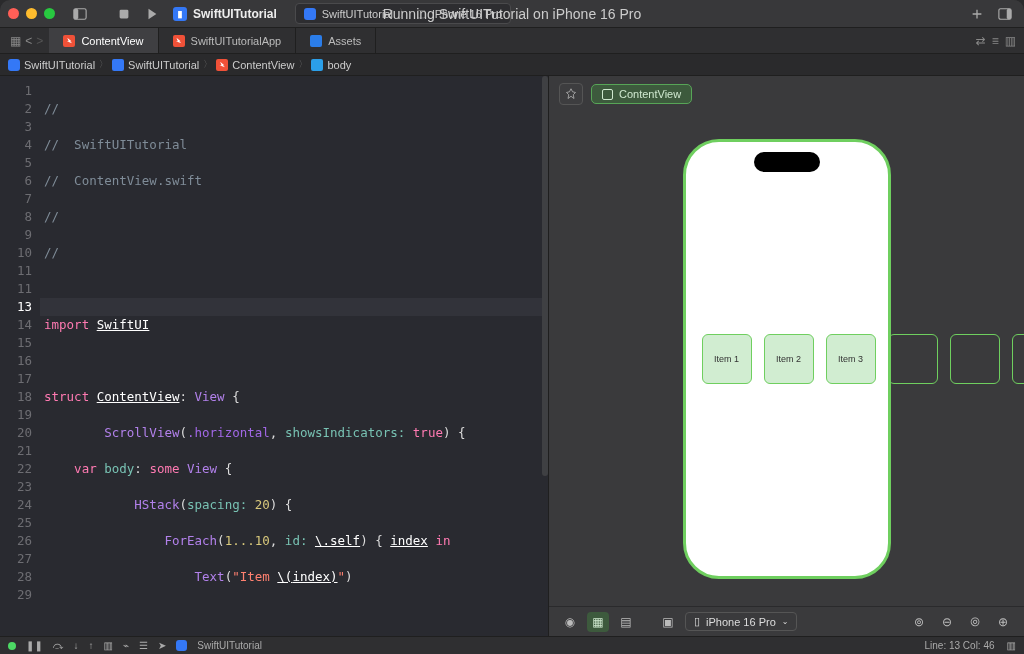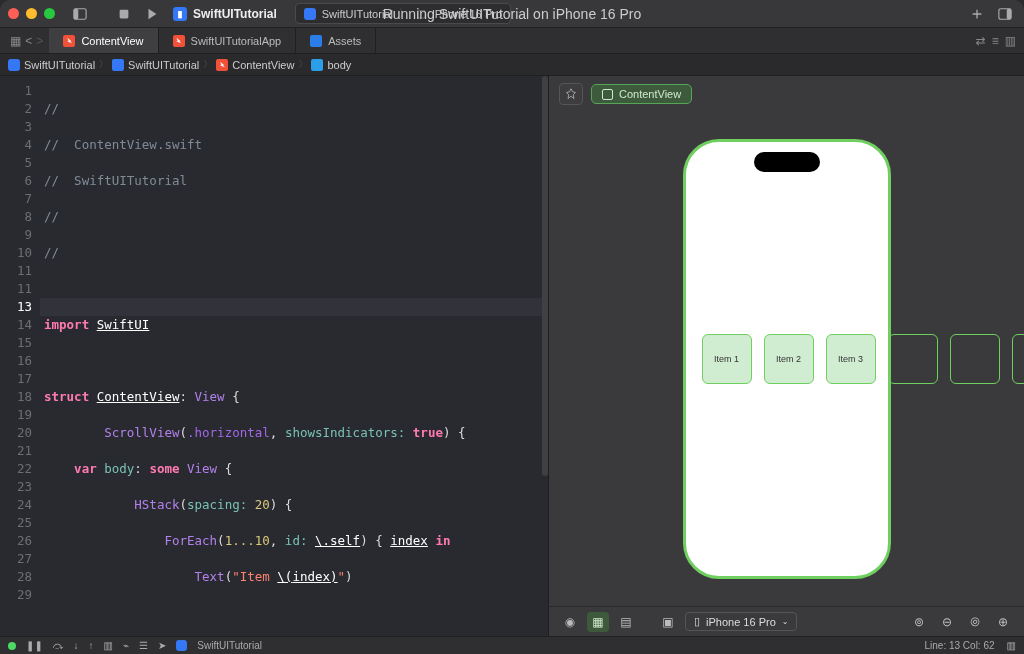--- a/index.html
+++ b/index.html
@@ -60,21 +60,21 @@
   
   .split{display:flex;height:calc(654px - 28px - 26px - 22px - 18px);}
   .editor{flex:0 0 548px;background:#292a30;position:relative;display:flex;overflow:hidden;}
   .gutter{width:40px;background:#292a30;color:#6d6d72;text-align:right;padding:6px 8px 0 0;font-family:"SF Mono",Menlo,monospace;font-size:12.5px;line-height:18px;}
   .gutter div{height:18px;}
   .code{flex:1;padding:6px 0 0 4px;font-family:"SF Mono",Menlo,monospace;font-size:12.5px;line-height:18px;white-space:pre;}
   .code div{height:18px;}
   .hl-line{position:absolute;left:0;right:6px;top:calc(6px + 12*18px);height:18px;background:#32333a;z-index:0;}
   .gutter,.code{position:relative;z-index:1;}
   .tok-comment{color:#7f8c98;}
-  .tok-keyword{color:#ff7ab2;font-weight:bold;}
+  .tok-keyword{color:#ff7ab2;}
   .tok-attr{color:#b281eb;}
   .tok-string{color:#ff8170;}
   .tok-num{color:#d9c97c;}
   .tok-white{color:#fff;text-decoration:underline;}
   .tok-id{color:#78c2b3;}
   .tok-enum{color:#a167e6;}
   .vscroll{position:absolute;right:0;top:0;width:6px;height:400px;background:#555;border-radius:3px;opacity:.5;}
   
   .preview-pane{flex:1;background:#3a3a3c;display:flex;flex-direction:column;border-left:1px solid #1f1f1f;position:relative;overflow:hidden;}
   .preview-top{height:36px;display:flex;align-items:center;gap:8px;padding:0 10px;}
@@ -220,22 +220,22 @@
         <div>23</div>
         <div>24</div>
         <div>25</div>
         <div>26</div>
         <div>27</div>
         <div>28</div>
         <div>29</div>
     </div>
     <div class="code">
 <div><span class="tok-comment">//</span></div>
+<div><span class="tok-comment">//  SwiftUITutorial</span></div>
 <div><span class="tok-comment">//  ContentView.swift</span></div>
-<div><span class="tok-comment">//  SwiftUITutorial</span></div>
 <div><span class="tok-comment">//</span></div>
 <div><span class="tok-comment">//</span></div>
 <div> </div>
 <div><span class="tok-keyword">import</span> <span class="tok-white">SwiftUI</span></div>
 <div> </div>
 <div><span class="tok-keyword">struct</span> <span class="tok-white">ContentView</span>: <span class="tok-attr">View</span> {</div>
 <div>        <span class="tok-attr">ScrollView</span>(<span class="tok-enum">.horizontal</span>, <span class="tok-id">showsIndicators:</span> <span class="tok-keyword">true</span>) {</div>
 <div>    <span class="tok-keyword">var</span> <span class="tok-id">body</span>: <span class="tok-keyword">some</span> <span class="tok-attr">View</span> {</div>
 <div>            <span class="tok-attr">HStack</span>(<span class="tok-id">spacing:</span> <span class="tok-num">20</span>) {</div>
 <div>                <span class="tok-attr">ForEach</span>(<span class="tok-num">1...10</span>, <span class="tok-id">id:</span> <span class="tok-white">\.self</span>) { <span class="tok-white">index</span> <span class="tok-keyword">in</span></div>
@@ -312,16 +312,16 @@
     <span>↓</span>
     <span>↑</span>
     <span>▥</span>
     <span>⌁</span>
     <span>☰</span>
     <span>➤</span>
     <span class="mini-app" style="width:11px;height:11px;font-size:7px"></span>
     <span>SwiftUITutorial</span>
   </div>
   <div class="right">
-    <span><span>Line:</span> <span>13</span>  <span>Col:</span> <span>62</span></span>
+    <span><span>Line:</span> <span>13</span>  <span>Col:</span> <span>46</span></span>
     <span>▥</span>
   </div>
 </div>
 
 </body></html>

